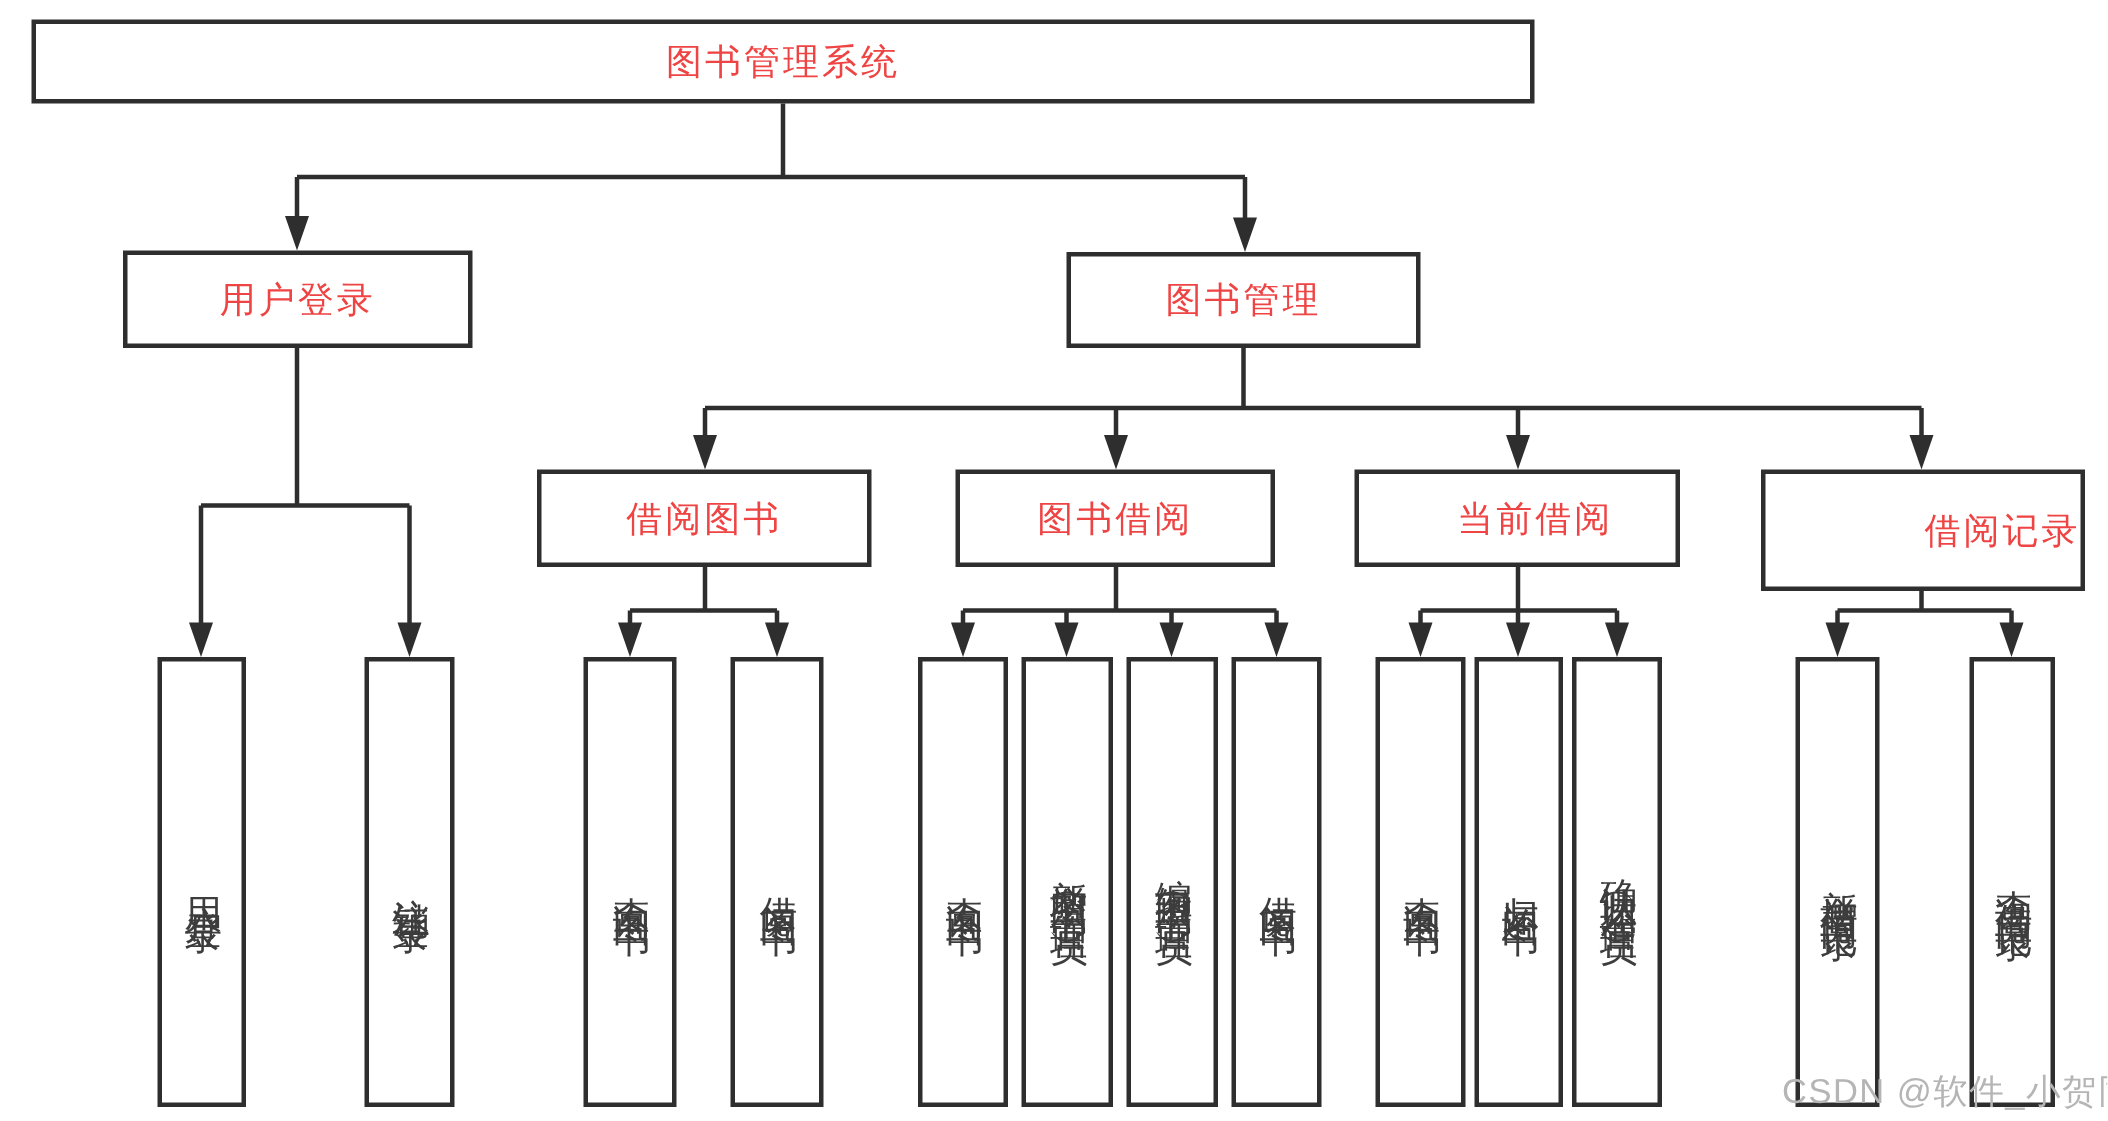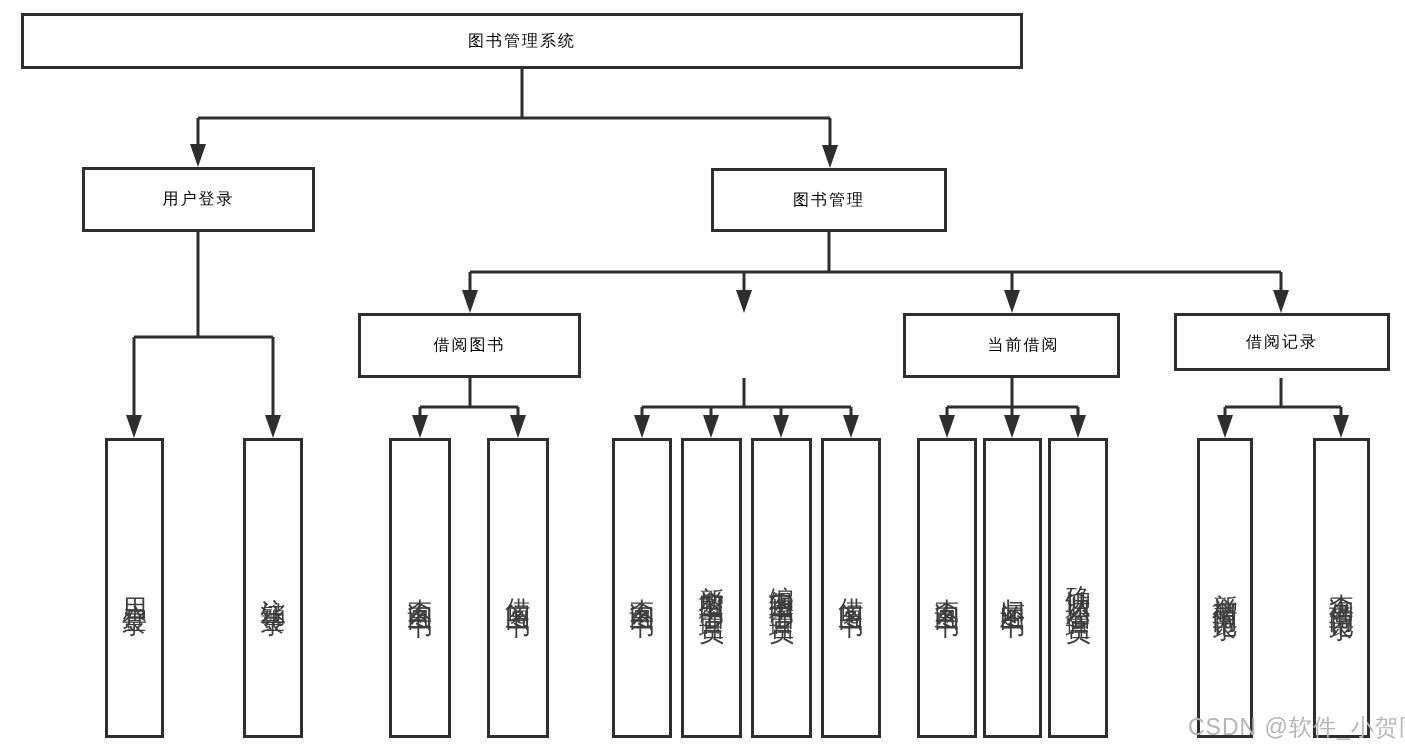--- a/index.html
+++ b/index.html
@@ -21,23 +21,23 @@
   .box {
     position: absolute;
     box-sizing: border-box;
     border: 3px solid #2e2e2e;
     background: #ffffff;
     display: flex;
     align-items: center;
     justify-content: center;
   }
   .hlabel {
-    font-size: 16px;
+    font-size: 24px;
     letter-spacing: 2px;
-    color: #000000;
+    color: #ef4444;
     white-space: nowrap;
   }
   .leaf { top: 438px; height: 300px; }
   .vlabel {
     writing-mode: vertical-rl;
     text-orientation: mixed;
     font-size: 25px;
     line-height: 1;
     letter-spacing: 5px;
     color: #3d3d3d;
@@ -99,24 +99,27 @@
   <div class="box" style="left:82px; top:167px; width:233px; height:65px;">
     <span class="hlabel">用户登录</span>
   </div>
   <div class="box" style="left:711px; top:168px; width:236px; height:64px;font-family:Liberation Serif, serif;">
     <span class="hlabel">图书管理</span>
   </div>
 
   <div class="box" style="left:358px; top:313px; width:223px; height:65px;">
     <span class="hlabel">借阅图书</span>
   </div>
+  <div class="box" style="left:637px; top:313px; width:213px; height:65px;">
+    <span class="hlabel">图书借阅</span>
+  </div>
   <div class="box" style="left:903px; top:313px; width:217px; height:65px;padding-left:24px;">
     <span class="hlabel">当前借阅</span>
   </div>
-  <div class="box" style="left:1174px; top:313px; width:216px; height:58px;">
+  <div class="box" style="left:1174px; top:313px; width:216px; height:81px;justify-content:flex-end;">
     <span class="hlabel">借阅记录</span>
   </div>
 
   <div class="box leaf" style="left:105px; width:59px;">
     <span class="vlabel">用户登录</span>
   </div>
   <div class="box leaf" style="left:243px; width:60px;">
     <span class="vlabel">注销登录</span>
   </div>
 

